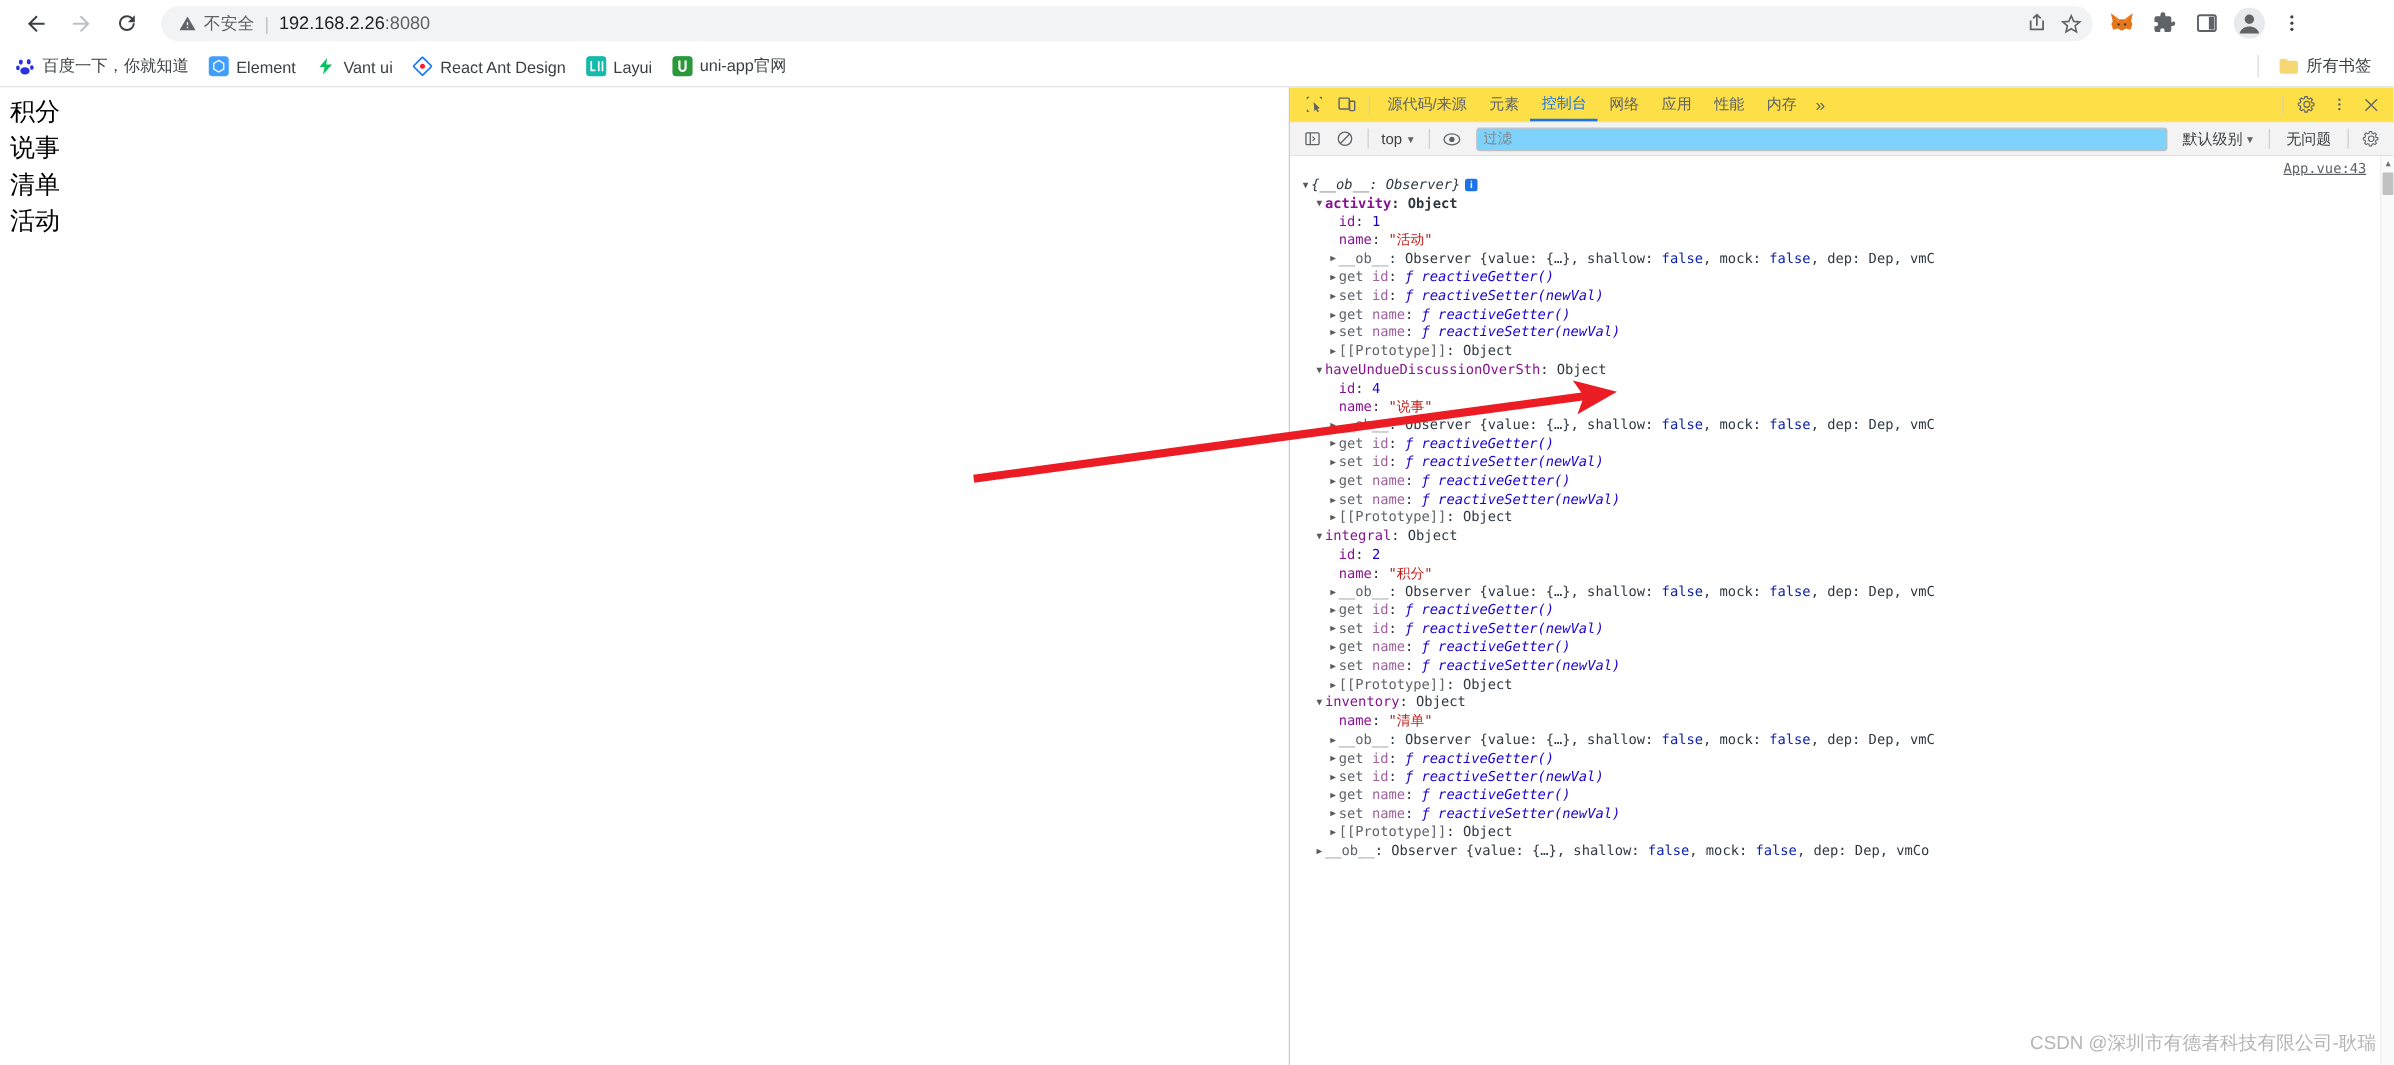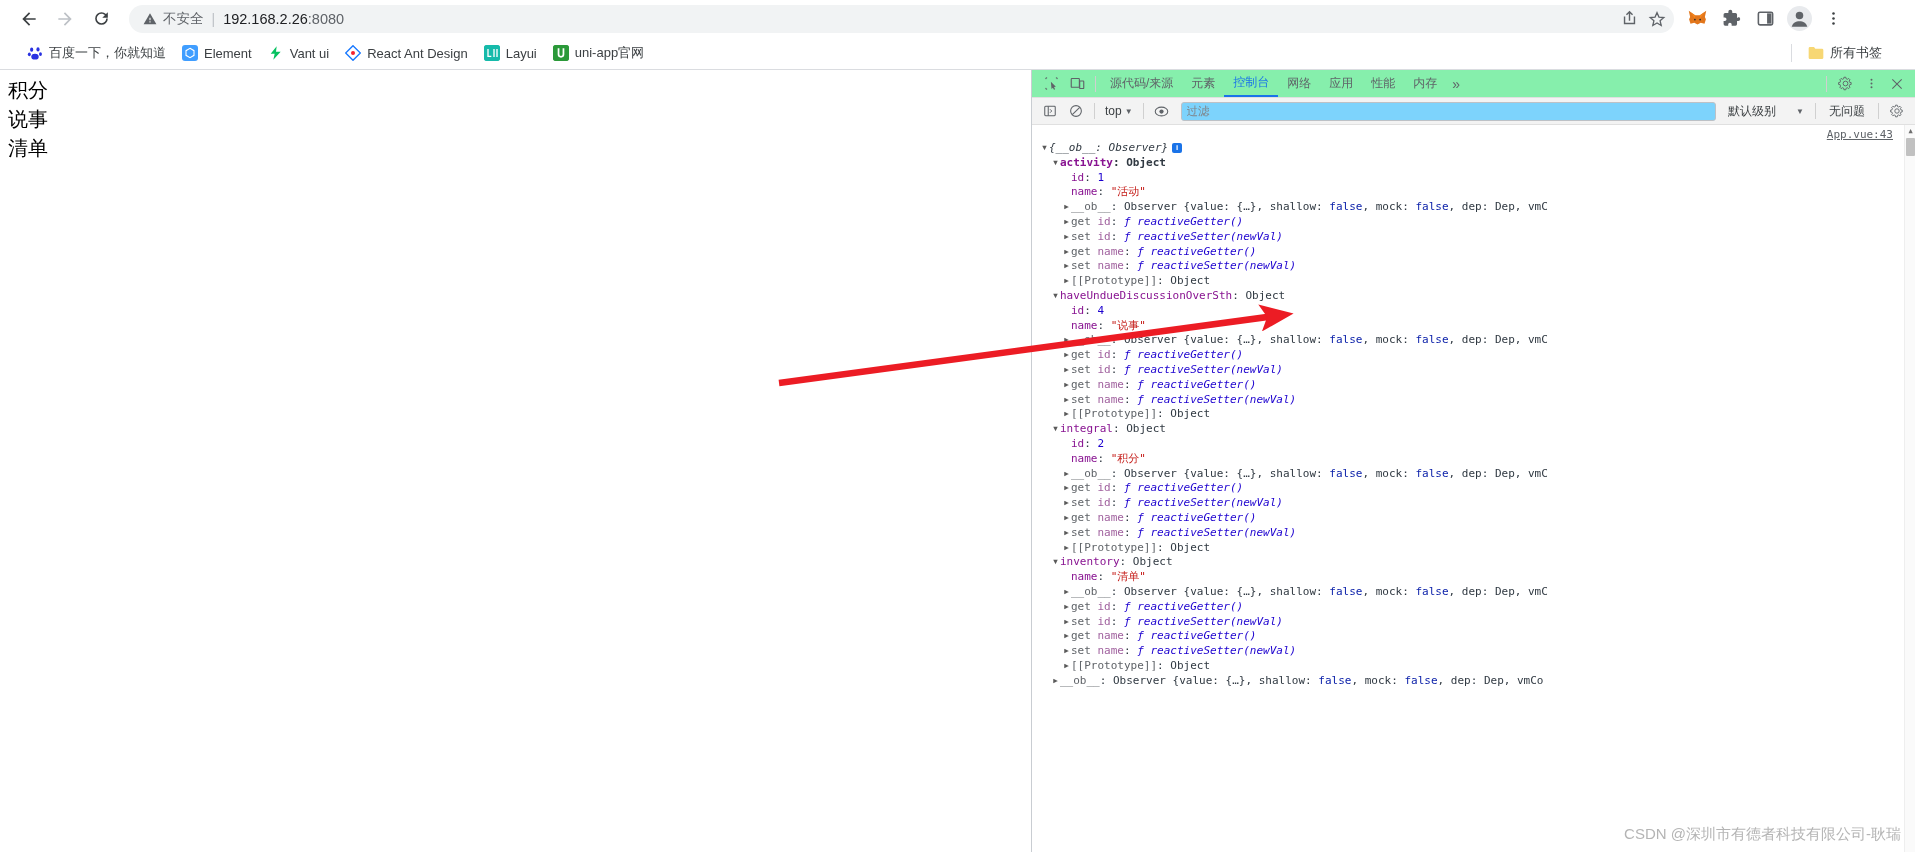--- a/index.html
+++ b/index.html
@@ -49,21 +49,21 @@
 
   .toolbar-right { display: flex; align-items: center; gap: 4px; padding-right: 10px; padding-left: 8px; }
   .tb-icon { width: 30px; height: 30px; display: flex; align-items: center; justify-content: center; border-radius: 50%; }
 
   
   .bookmarks-bar {
     position: absolute; top: 37px; left: 0; width: 1915px; height: 33px;
     background: #ffffff;
     border-bottom: 1px solid #dadce0;
     display: flex; align-items: center;
-    padding: 0 19px;
+    padding: 0 4px;
   }
   .bm {
     display: flex; align-items: center; gap: 6px;
     padding: 3px 8px; border-radius: 4px; white-space: nowrap;
     font-size: 13px; color: #3c4043;
   }
   .bm-ico {
     width: 16px; height: 16px; border-radius: 3px;
     display: flex; align-items: center; justify-content: center;
     font-size: 10px; color: #fff; font-weight: bold; flex: none;
@@ -87,21 +87,21 @@
   
   .devtools {
     position: absolute; top: 70px; left: 1031px; width: 884px; height: 782px;
     background: #ffffff;
     border-left: 1px solid #c9cdd2;
     display: flex; flex-direction: column;
   }
   .dt-tabbar {
     height: 28px; display: flex; align-items: center;
     border-bottom: 1px solid #e0e0e0;
-    background: #86efac;
+    background: #fde047;
     padding-left: 6px;
     flex: none;
   }
   .dt-icon-btn { width: 26px; height: 24px; display: flex; align-items: center; justify-content: center; }
   .dt-vsep { width: 1px; height: 16px; background: #d0d0d0; margin: 0 5px; }
   .dt-tab {
     font-size: 12px; color: #5f6368; padding: 0 9px; height: 27px;
     display: flex; align-items: center; white-space: nowrap;
   }
   .dt-tab.active { color: #1a73e8; border-bottom: 2px solid #1a73e8; }
@@ -123,21 +123,21 @@
   .caret-down { font-size: 8px; color: #5f6368; }
   .dt-filter-input {
     flex: 1; height: 19px; margin: 0 6px;
     border: 1px solid #bdc1c6; border-radius: 3px;
     background: #7dd3fc; font-size: 11.5px; color: #5f6368;
     padding: 0 5px; outline: none;
     font-family: "Liberation Sans", sans-serif;
   }
   .dt-filter-input::placeholder { color: #80868b; }
   .dt-level {
-    font-size: 12px; color: #3c4043; display: flex; align-items: center; gap: 20px;
+    font-size: 12px; color: #3c4043; display: flex; align-items: center; gap: 2px;
     padding: 0 6px; white-space: nowrap;
   }
   .dt-issues { font-size: 12px; color: #3c4043; padding: 0 8px; white-space: nowrap; }
 
   .dt-console {
     position: relative; flex: 1; overflow: hidden;
     background: #ffffff;
     font-family: "DejaVu Sans Mono", monospace;
     font-size: 11px;
   }
@@ -368,20 +368,21 @@
         </span>
         <span>所有书签</span>
       </div>
     </div>
   </div>
 
   <div class="page-viewport">
     <div class="page-line">积分</div>
     <div class="page-line">说事</div>
     <div class="page-line">清单</div>
+    <div class="page-line">活动</div>
   </div>
 
   <div class="devtools">
 
     <div class="dt-tabbar">
       <div class="dt-icon-btn">
         <svg width="15" height="15" viewBox="0 0 24 24">
           <path d="M3 3h4M3 3v4M21 3h-4M21 3v4M3 21h4M3 21v-4" stroke="#5f6368" stroke-width="1.6" fill="none" stroke-dasharray="2 2"></path>
           <path d="M11 9l8 8-3 .6 1.8 3.4-1.8 1-1.8-3.4-2.2 2.2z" fill="#5f6368"></path>
         </svg>

